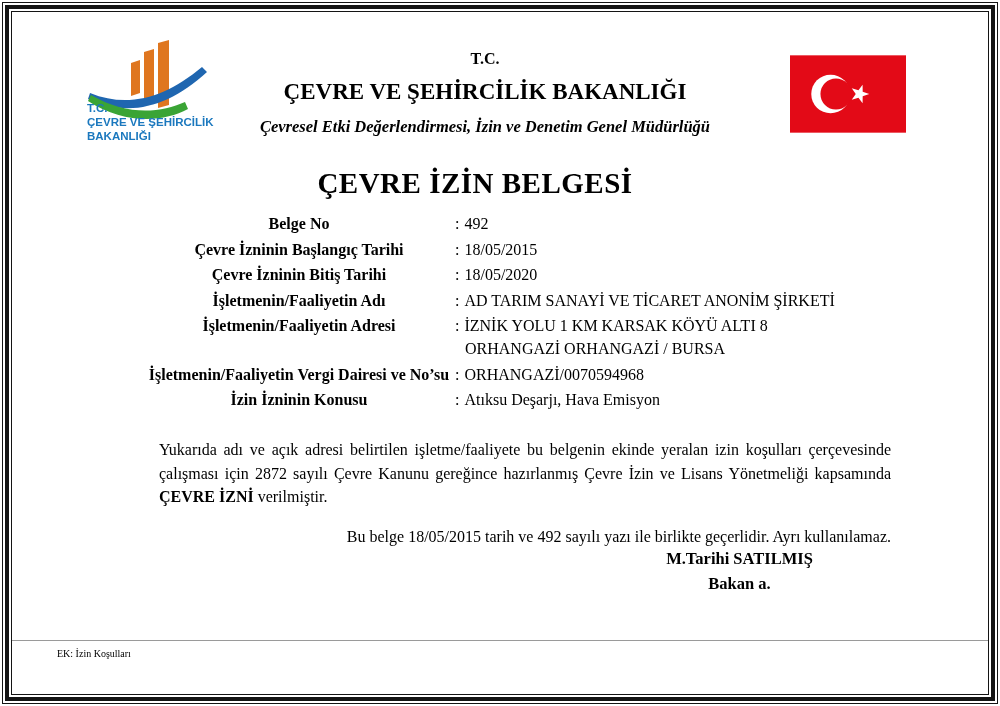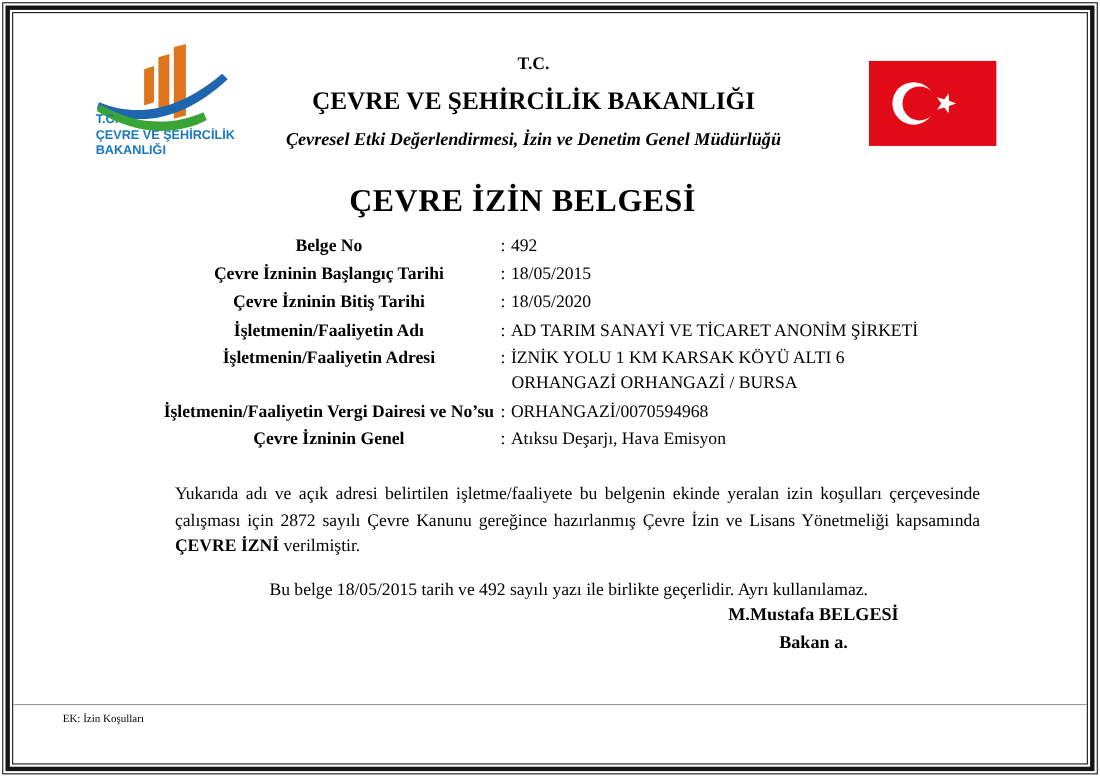--- a/index.html
+++ b/index.html
@@ -28,21 +28,21 @@
   .fields { position:absolute; top:212px; left:143px; right:90px; font-size:16px; }
   .field-row { display:flex; align-items:flex-start; line-height:23px; margin-bottom:2.5px; }
   .field-label { flex:0 0 312px; width:312px; font-weight:bold; white-space:nowrap;text-align:center; }
   .field-value { flex:1; }
   .colon { margin-right:5px; }
   .value-line2 { padding-left:10px; }
 
   
   .body-text { position:absolute; top:438px; left:143px; width:748px; font-size:16px; line-height:23.5px; }
   .body-text .p1 { text-align:justify;margin-left:16px; }
-  .body-text .p2 { margin-top:16px; text-align:center; }
+  .body-text .p2 { margin-top:16px; text-align:right; }
   .p1 b { font-weight:bold; }
 
   
   .signature { position:absolute; left:632px; top:546px; width:215px; text-align:center;
                font-weight:bold; font-size:16.5px; line-height:25px; }
 
   
   .footer-separator { position:absolute; left:12px; right:12px; top:640px; border-top:1px solid #9a9a9a; }
   .footer-note { position:absolute; left:57px; top:648px; font-size:10px; }
 </style>
@@ -107,43 +107,43 @@
     </div>
 
     <div class="field-row">
       <div class="field-label">İşletmenin/Faaliyetin Adı</div>
       <div class="field-value"><span class="colon">:</span><span>AD TARIM SANAYİ VE TİCARET ANONİM ŞİRKETİ</span></div>
     </div>
 
     <div class="field-row">
       <div class="field-label">İşletmenin/Faaliyetin Adresi</div>
       <div class="field-value">
-        <div><span class="colon">:</span><span>İZNİK YOLU 1 KM KARSAK KÖYÜ ALTI 6</span></div>
+        <div><span class="colon">:</span><span>İZNİK YOLU 1 KM KARSAK KÖYÜ ALTI 8</span></div>
         <div class="value-line2">ORHANGAZİ ORHANGAZİ / BURSA</div>
       </div>
     </div>
 
     <div class="field-row">
       <div class="field-label">İşletmenin/Faaliyetin Vergi Dairesi ve No’su</div>
       <div class="field-value"><span class="colon">:</span><span>ORHANGAZİ/0070594968</span></div>
     </div>
 
     <div class="field-row">
-      <div class="field-label">Çevre İzninin Genel</div>
+      <div class="field-label">İzin İzninin Konusu</div>
       <div class="field-value"><span class="colon">:</span><span>Atıksu Deşarjı, Hava Emisyon</span></div>
     </div>
 
   </div>
 
   <div class="body-text">
     <p class="p1"><span>Yukarıda adı ve açık adresi belirtilen işletme/faaliyete bu belgenin ekinde yeralan izin koşulları çerçevesinde çalışması için 2872 sayılı Çevre Kanunu gereğince hazırlanmış Çevre İzin ve Lisans Yönetmeliği kapsamında</span> <b>ÇEVRE İZNİ</b> <span>verilmiştir.</span></p>
     <p class="p2">Bu belge 18/05/2015 tarih ve 492 sayılı yazı ile birlikte geçerlidir. Ayrı kullanılamaz.</p>
   </div>
 
   <div class="signature">
-    <div>M.Mustafa BELGESİ</div>
+    <div>M.Tarihi SATILMIŞ</div>
     <div>Bakan a.</div>
   </div>
 
   <div class="footer-separator"></div>
   <div class="footer-note">EK: İzin Koşulları</div>
 
 </div>
 
 </body></html>

